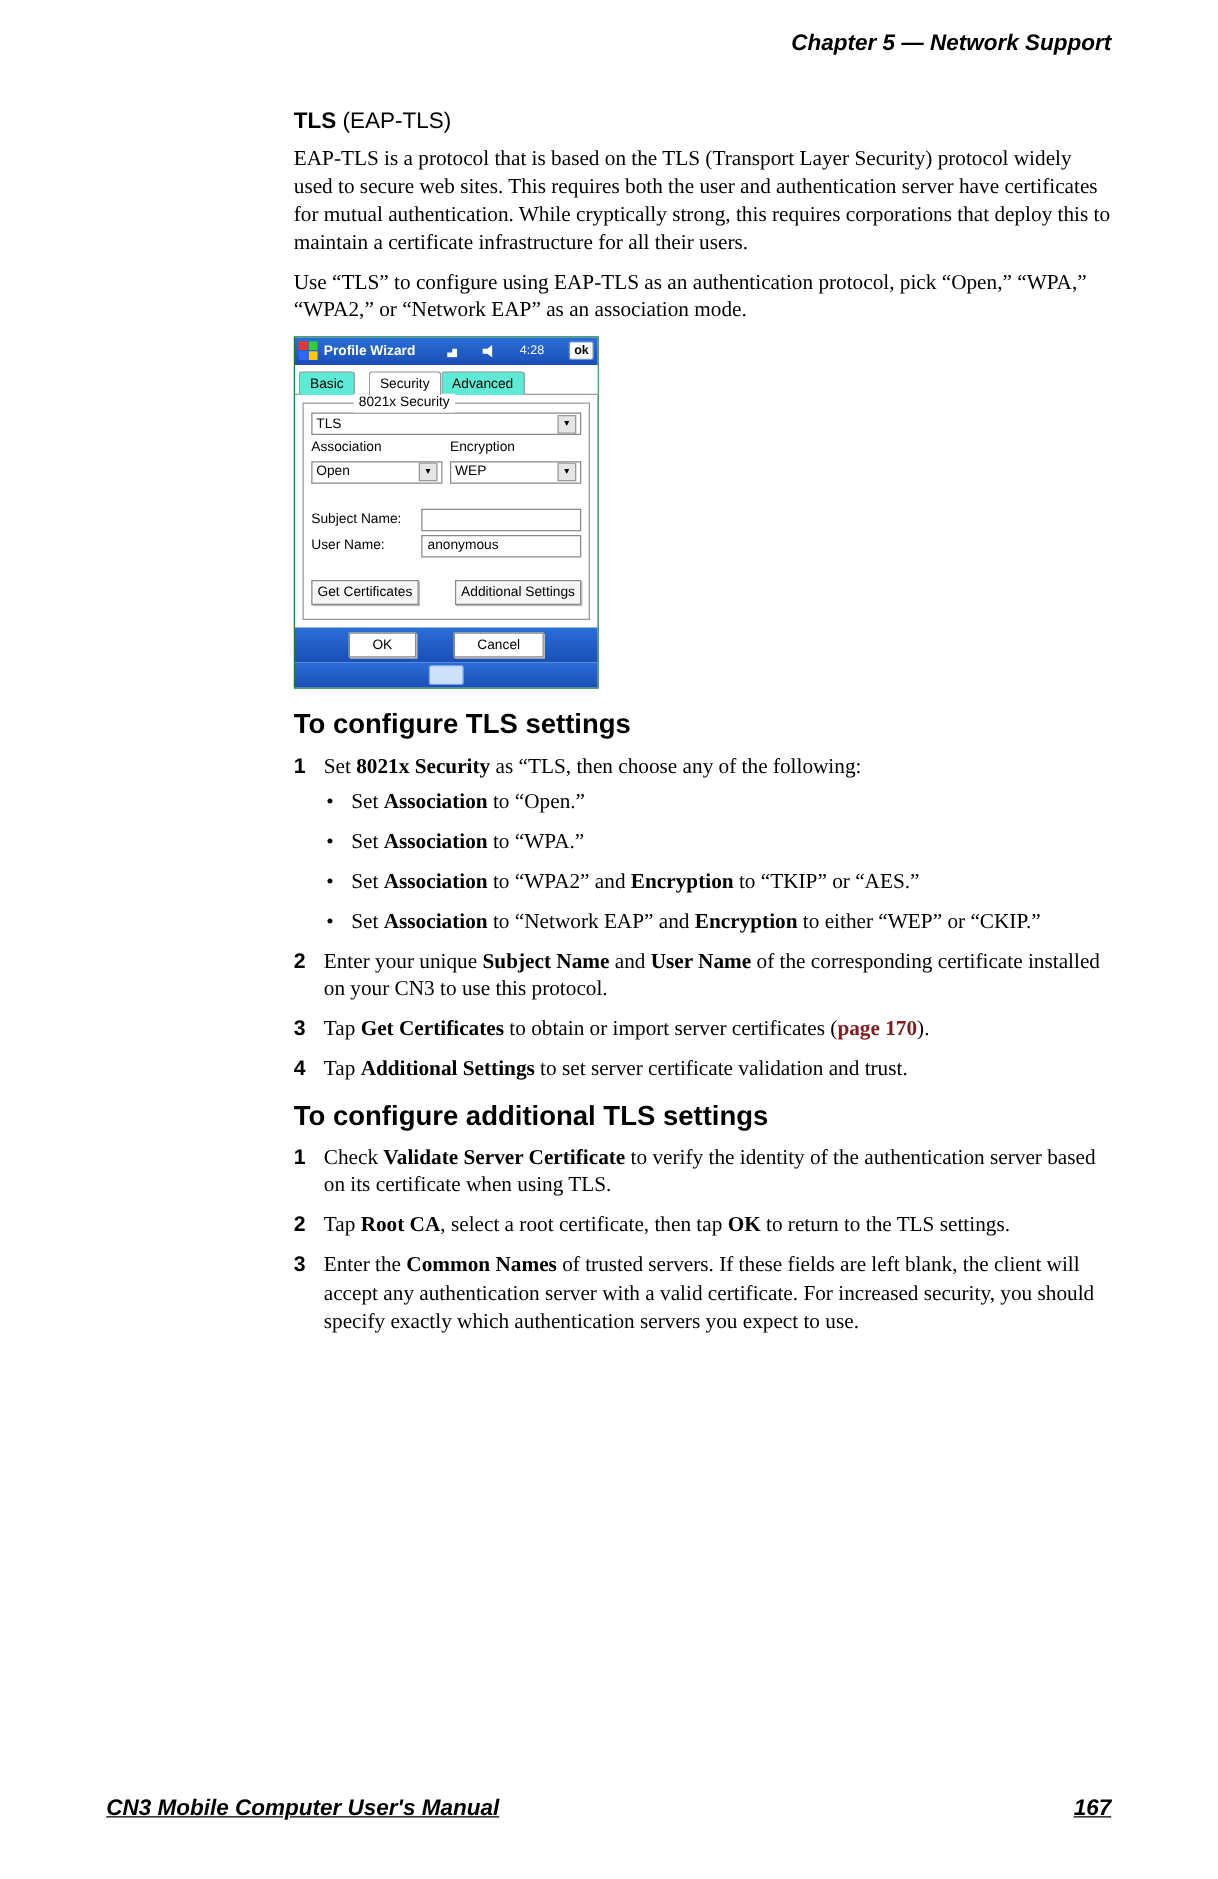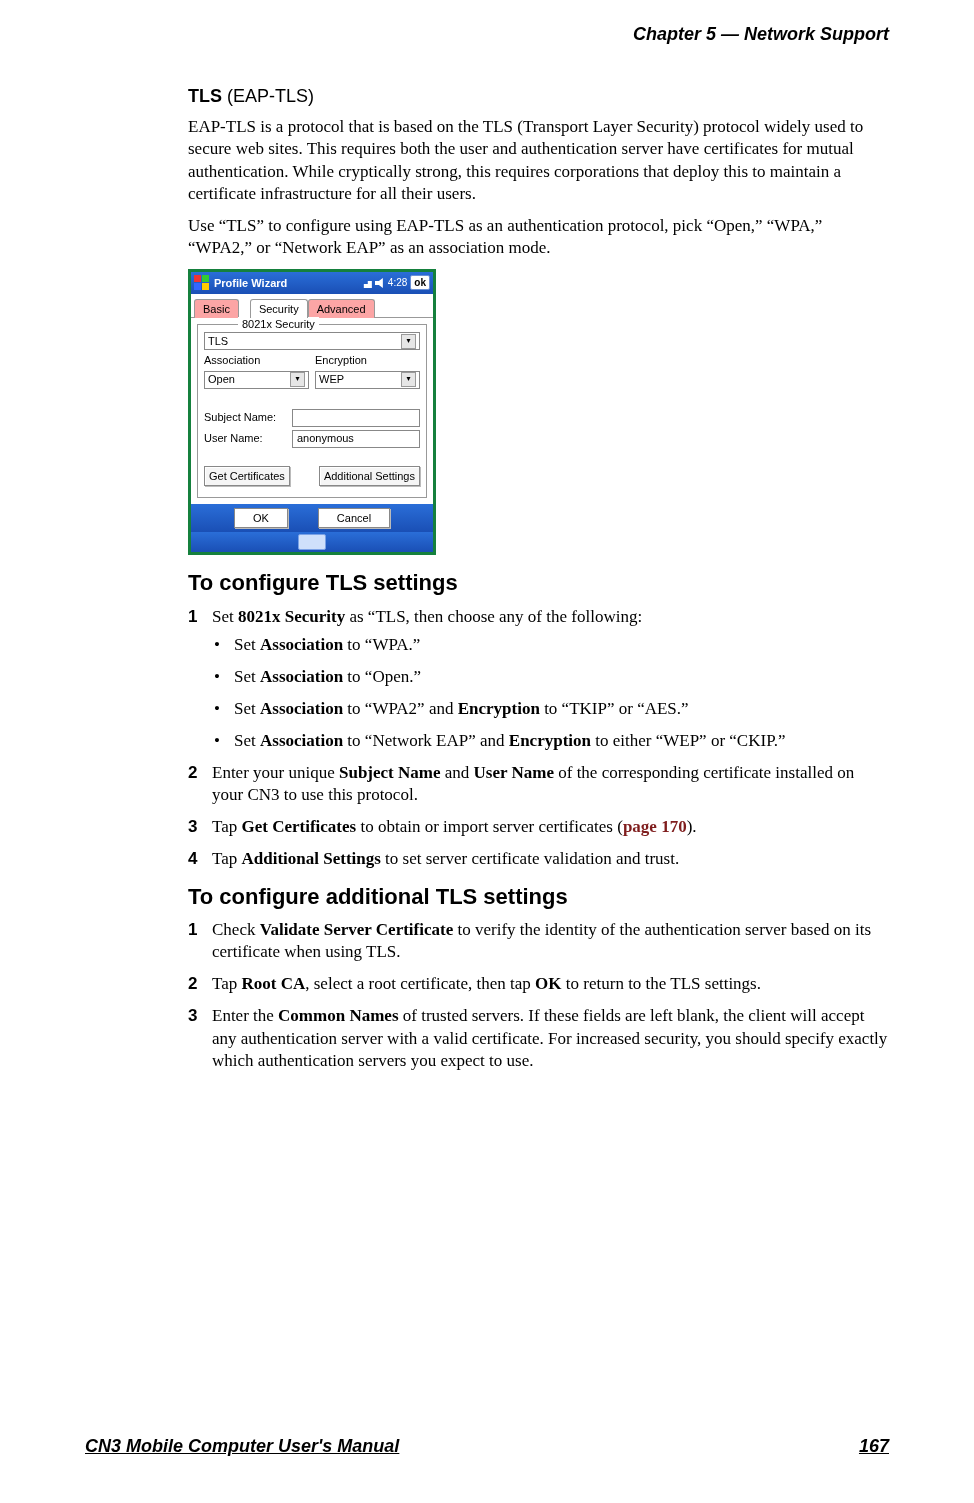--- a/index.html
+++ b/index.html
@@ -8,21 +8,21 @@
     font-family: Georgia, "Times New Roman", serif;
     font-size: 17px;
     color: #000;
     background: #fff;
     width: 974px;
     height: 1503px;
     position: relative;
     box-sizing: border-box;
   }
   .page-wrap {
-    padding: 24px 85px 0 42px;
+    padding: 24px 85px 0 89px;
     box-sizing: border-box;
   }
   .header {
     text-align: right;
     font-family: "Myriad Pro", "Segoe UI", Arial, sans-serif;
     font-weight: bold;
     font-style: italic;
     font-size: 18px;
     margin-bottom: 40px;
   }
@@ -63,21 +63,21 @@
     justify-content: space-between;
     font-family: "Myriad Pro", "Segoe UI", Arial, sans-serif;
     font-weight: bold;
     font-style: italic;
     font-size: 18px;
     text-decoration: underline;
   }
   
   .shot {
     width: 242px;
-    border: 3px solid #15803d;
+    border: 1px solid #15803d;
     margin: 4px 0 14px 0;
     font-family: Tahoma, Arial, sans-serif;
     font-size: 11px;
     background: #fff;
   }
   .titlebar {
     background: linear-gradient(#2a6ed8, #1a4fb5);
     color: #fff;
     display: flex;
     align-items: center;
@@ -88,27 +88,27 @@
   .winicon {
     width: 16px; height: 16px; margin-right: 4px;
     display: inline-block;
     background:
       linear-gradient(#e33,#e33) 0 0/7px 7px no-repeat,
       linear-gradient(#3c3,#3c3) 8px 0/7px 7px no-repeat,
       linear-gradient(#36f,#36f) 0 8px/7px 7px no-repeat,
       linear-gradient(#fc0,#fc0) 8px 8px/7px 7px no-repeat;
   }
   .titlebar .title-txt { font-weight: bold; flex: 1; }
-  .sysicons { display: flex; gap: 3px; align-items: center; }
+  .sysicons { display: flex; gap: 20px; align-items: center; }
   .sig-icon { width: 12px; height: 10px; background: linear-gradient(to top,#fff,#fff); clip-path: polygon(0 100%,33% 100%,33% 60%,66% 60%,66% 30%,100% 30%,100% 100%); }
   .vol-icon { width:10px;height:10px;background:#fff;clip-path:polygon(0 30%,40% 30%,80% 0,80% 100%,40% 70%,0 70%);}
   .clock { color:#fff; font-size:10px; }
   .okbtn { background:#fff; color:#000; border:1px solid #6a90d6; border-radius:2px; padding:0 3px; font-size:10px; font-weight:bold; }
   .tabrow { display:flex; border-bottom:1px solid #999; background:#fff; padding-top:4px; padding-left:3px; gap:0; }
-  .tab { border:1px solid #999; border-bottom:none; padding:2px 8px; background:#fca5a5; position:relative; top:1px; border-radius:3px 3px 0 0;}
+  .tab { border:1px solid #999; border-bottom:none; padding:2px 8px; background:#5eead4; position:relative; top:1px; border-radius:3px 3px 0 0;}
   .tab.active { background:#fff; font-weight:normal; z-index:2;margin-left:11px; }
   .panel { border:1px solid #999; margin:6px; padding:4px 6px 8px 6px; position:relative; }
   .panel-label { position:absolute; top:-8px; left:40px; background:#fff; padding:0 4px; font-size:11px; }
   .row { display:flex; align-items:center; margin:3px 0; gap:6px; }
   .dd { border:1px solid #888; background:#fff; height:18px; display:flex; align-items:center; justify-content:space-between; padding:0 3px; box-sizing:border-box; }
   .dd .arrow { width:13px; height:13px; background:#e6e6e6; border:1px solid #999; display:flex; align-items:center; justify-content:center; font-size:8px;}
   .tin { border:1px solid #888; background:#fff; height:18px; padding:0 4px; box-sizing:border-box; display:flex; align-items:center;}
   .wbtn { border:1px solid #888; background:#f5f5f5; padding:2px 4px; box-shadow: inset 1px 1px 0 #fff, 1px 1px 0 #bbb; }
   .okcancel { background:linear-gradient(#2a6ed8,#1a4fb5); padding:4px; display:flex; gap:30px; justify-content:center;}
   .okcancel .wbtn{ background:#fff; padding:2px 18px; }
@@ -191,22 +191,22 @@
       </div>
     </div>
 
     <div class="sub-head">To configure TLS settings</div>
 
     <ol class="numlist">
       <li>
         <span class="num">1</span>
         <span>Set </span><b>8021x Security</b><span> as “TLS, then choose any of the following:</span>
         <ul class="bullets">
+          <li><span>Set </span><b>Association</b><span> to “Open.”</span></li>
           <li><span>Set </span><b>Association</b><span> to “WPA.”</span></li>
-          <li><span>Set </span><b>Association</b><span> to “Open.”</span></li>
           <li><span>Set </span><b>Association</b><span> to “WPA2” and </span><b>Encryption</b><span> to “TKIP” or “AES.”</span></li>
           <li><span>Set </span><b>Association</b><span> to “Network EAP” and </span><b>Encryption</b><span> to either “WEP” or “CKIP.”</span></li>
         </ul>
       </li>
       <li>
         <span class="num">2</span>
         <span>Enter your unique </span><b>Subject Name</b><span> and </span><b>User Name</b><span> of the corresponding certificate installed on your CN3 to use this protocol.</span>
       </li>
       <li>
         <span class="num">3</span>

